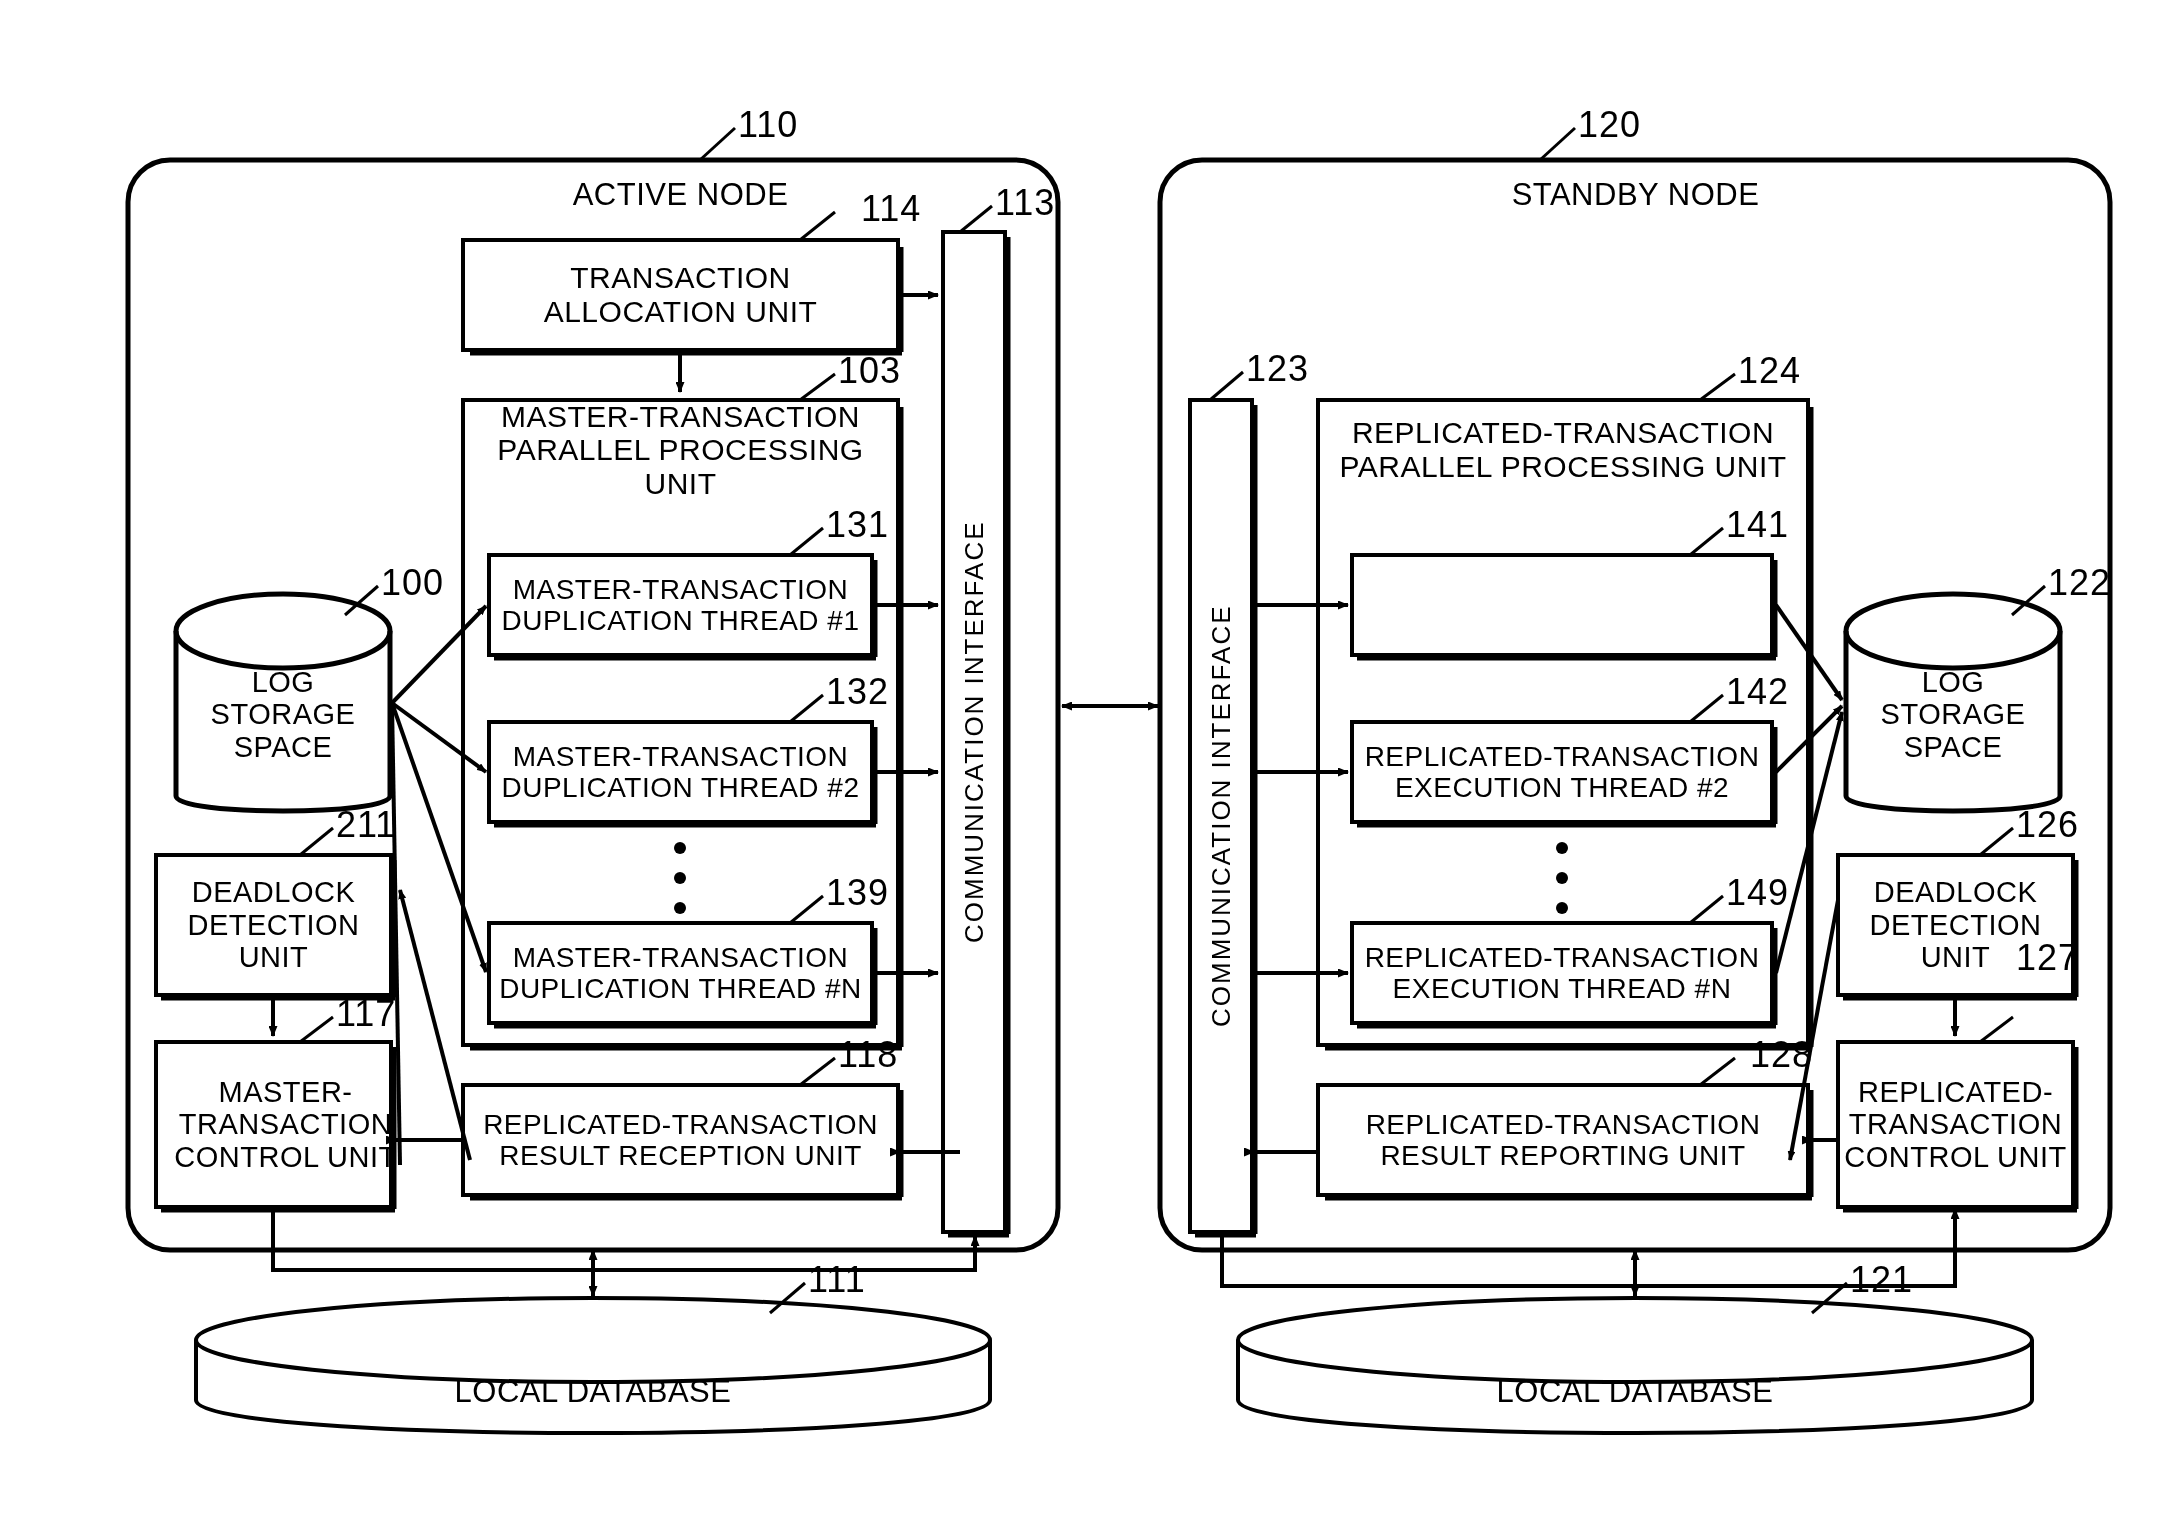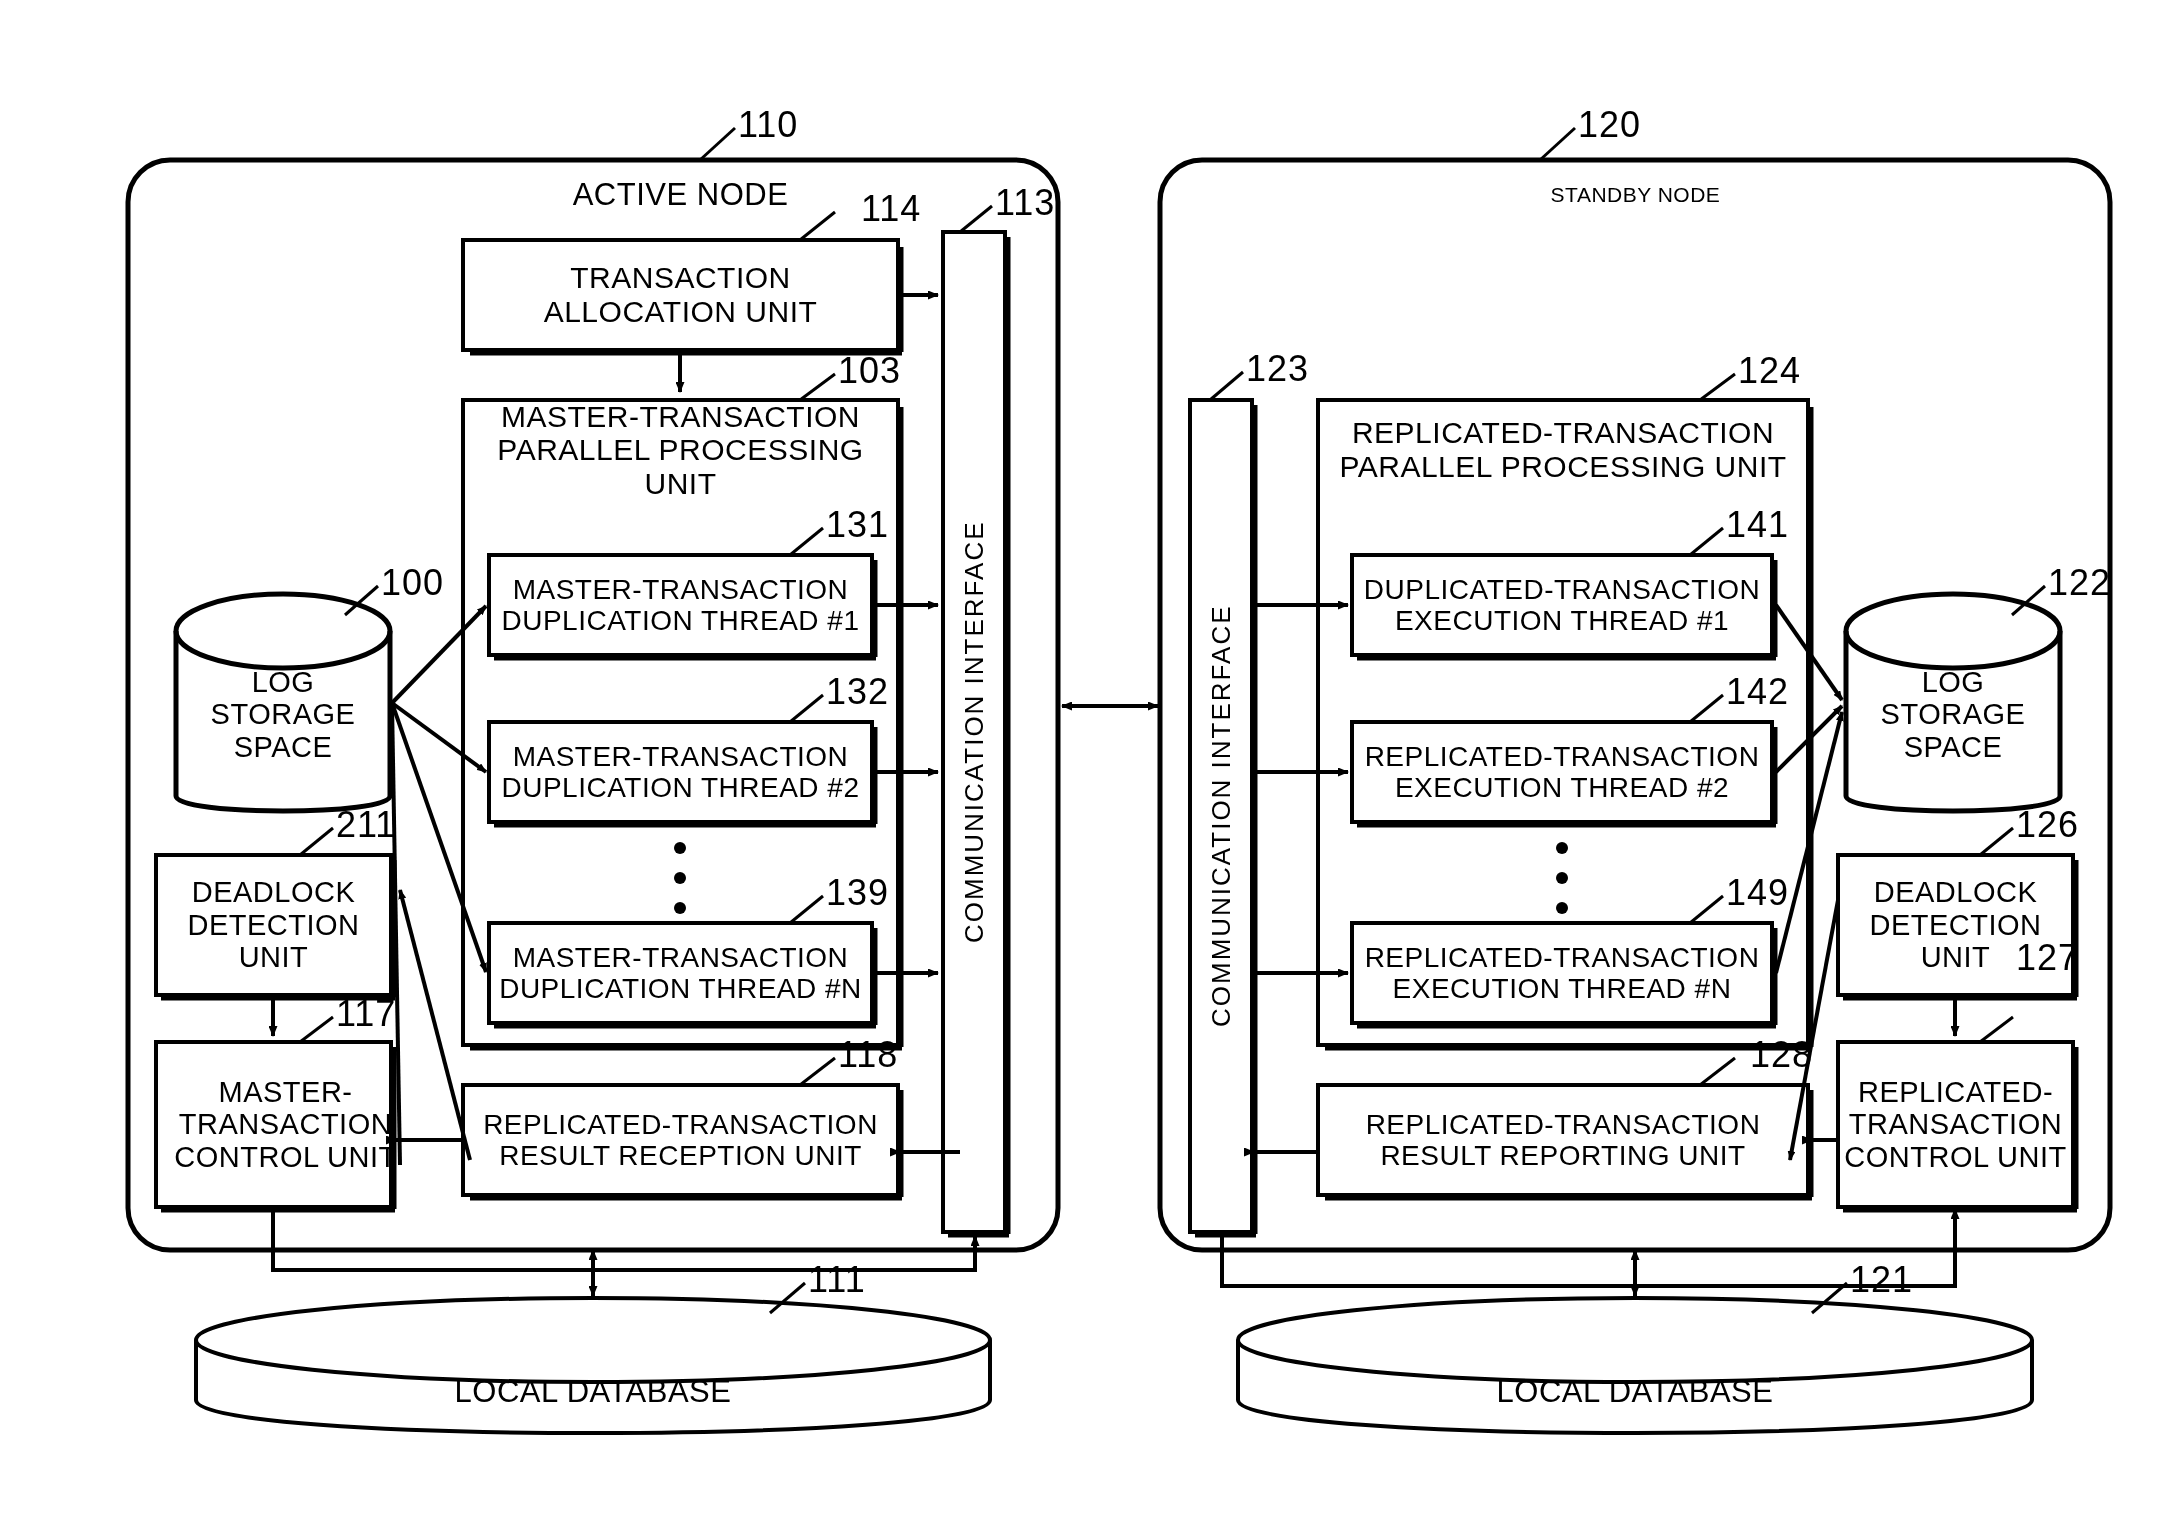--- a/index.html
+++ b/index.html
@@ -230,32 +230,30 @@
   <div class="lbl" style="left:463px;top:1085px;width:435px;height:110px;font-size:28px;">REPLICATED-TRANSACTION
 RESULT RECEPTION UNIT</div>
 
   <div class="refnum" style="left:995px;top:182px;">113</div>
   <div class="vtext" style="left:943px;top:232px;width:62px;height:1000px;">COMMUNICATION INTERFACE</div>
 
   <div class="refnum" style="left:808px;top:1259px;">111</div>
   <div class="lbl" style="left:296px;top:1372px;width:594px;height:40px;font-size:31px;">LOCAL DATABASE</div>
 
   <div class="refnum" style="left:1578px;top:104px;">120</div>
-  <div class="lbl" style="left:1418px;top:175px;width:435px;height:40px;font-size:21px;">STANDBY NODE</div>
+  <div class="lbl" style="left:1418px;top:175px;width:435px;height:40px;font-size:31px;">STANDBY NODE</div>
 
   <div class="refnum" style="left:1246px;top:348px;">123</div>
   <div class="vtext" style="left:1190px;top:400px;width:62px;height:832px;">COMMUNICATION INTERFACE</div>
 
   <div class="refnum" style="left:1738px;top:350px;">124</div>
   <div class="lbl" style="left:1318px;top:405px;width:490px;height:90px;font-size:30px;">REPLICATED-TRANSACTION
 PARALLEL PROCESSING UNIT</div>
 
   <div class="refnum" style="left:1726px;top:504px;">141</div>
-  <div class="lbl" style="left:1352px;top:555px;width:420px;height:100px;font-size:28px;">DUPLICATED-TRANSACTION
-EXECUTION THREAD #1</div>
 
   <div class="refnum" style="left:1726px;top:671px;">142</div>
   <div class="lbl" style="left:1352px;top:722px;width:420px;height:100px;font-size:28px;">REPLICATED-TRANSACTION
 EXECUTION THREAD #2</div>
 
   <div class="refnum" style="left:1726px;top:872px;">149</div>
   <div class="lbl" style="left:1352px;top:923px;width:420px;height:100px;font-size:28px;">REPLICATED-TRANSACTION
 EXECUTION THREAD #N</div>
 
   <div class="refnum" style="left:2048px;top:562px;">122</div>

